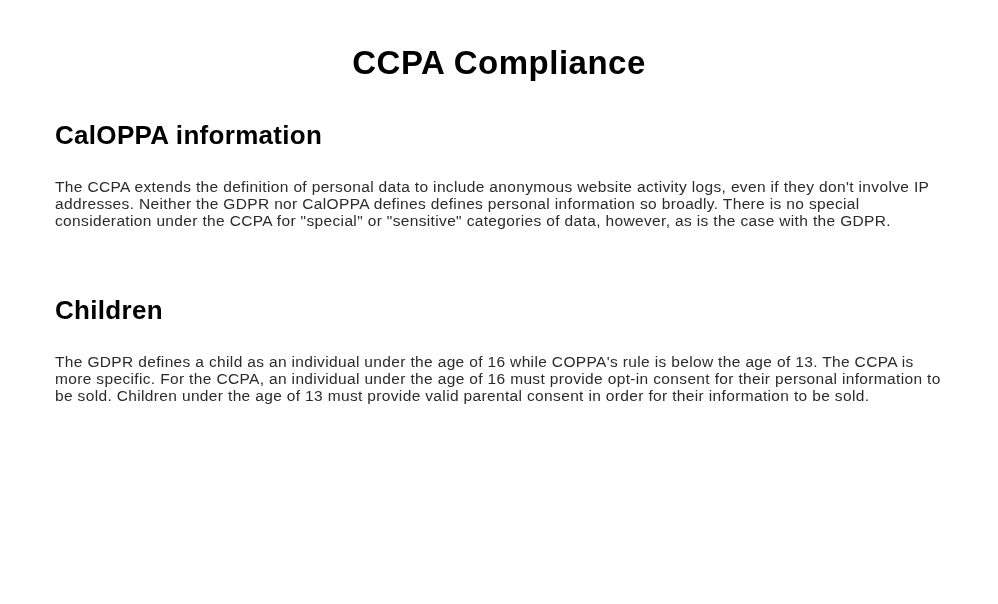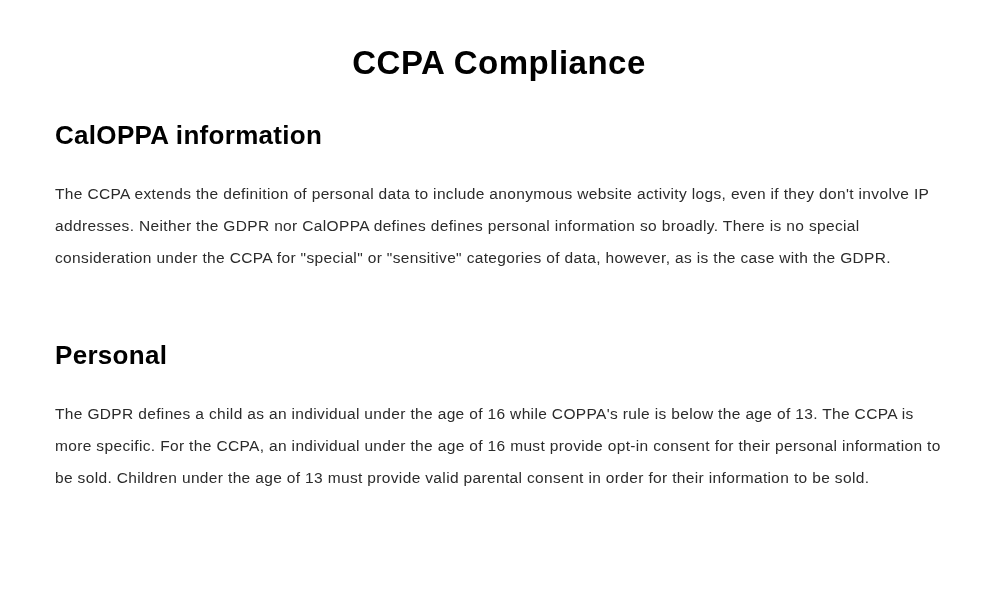--- a/index.html
+++ b/index.html
@@ -40,38 +40,38 @@
 
   .section-heading.second {
     margin-top: 66px;
   }
 
   .section-body {
     margin-top: 27px;
     max-width: 892px;
     font-size: 15.5px;
     font-weight: 300;
-    line-height: 32px;
+    line-height: 17px;
     letter-spacing: 0.35px;
     color: #2b2b2b;
   }
 </style>
 </head>
 <body>
 
 <div class="page">
 
   <h1 class="doc-title">CCPA Compliance</h1>
 
   <div class="content">
 
     <section>
       <h2 class="section-heading">CalOPPA information</h2>
       <p class="section-body">The CCPA extends the definition of personal data to include anonymous website activity logs, even if they don't involve IP addresses. Neither the GDPR nor CalOPPA defines defines personal information so broadly. There is no special consideration under the CCPA for "special" or "sensitive" categories of data, however, as is the case with the GDPR.</p>
     </section>
 
     <section>
-      <h2 class="section-heading second">Personal</h2>
+      <h2 class="section-heading second">Children</h2>
       <p class="section-body">The GDPR defines a child as an individual under the age of 16 while COPPA's rule is below the age of 13. The CCPA is more specific. For the CCPA, an individual under the age of 16 must provide opt-in consent for their personal information to be sold. Children under the age of 13 must provide valid parental consent in order for their information to be sold.</p>
     </section>
 
   </div>
 </div>
 
 </body></html>

